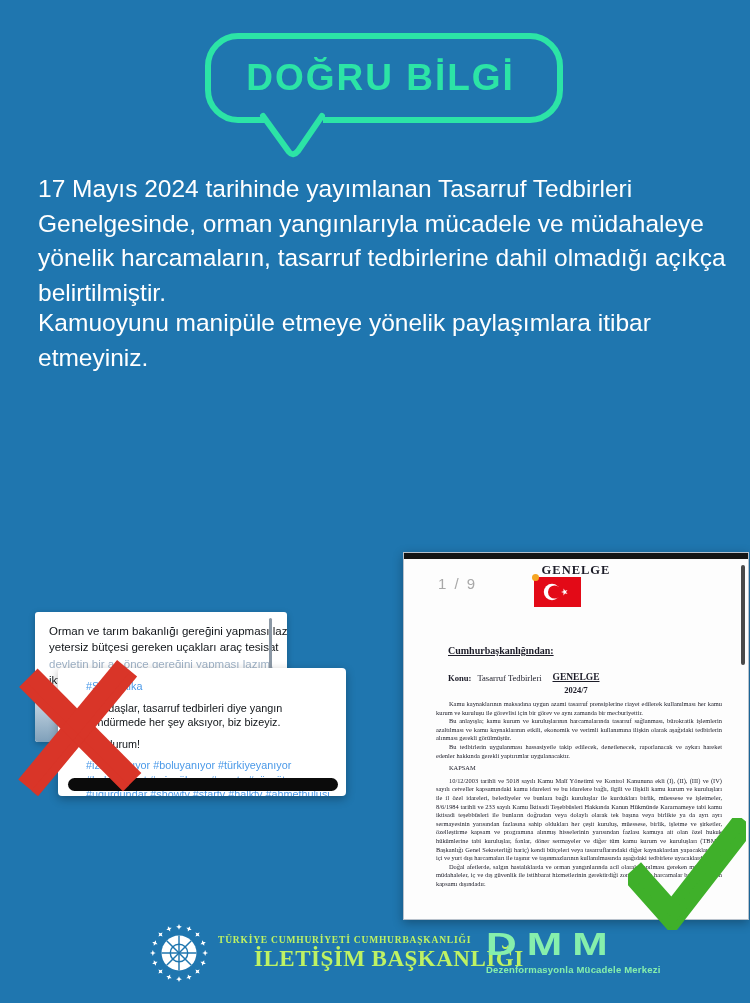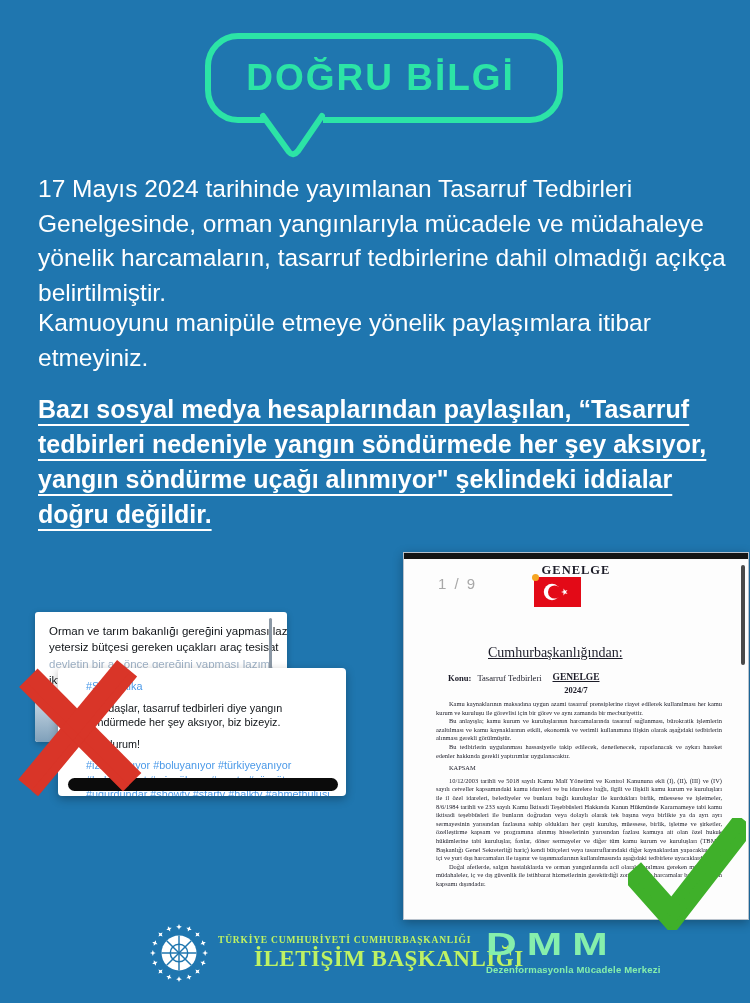--- a/index.html
+++ b/index.html
@@ -59,21 +59,21 @@
     background:#fdfdfd; border:1px solid #b9c2cc; z-index:1; overflow:hidden;
     box-shadow:0 3px 10px rgba(0,0,0,.3);
     font-family:"Liberation Serif", serif; color:#1c1c28;
   }
   .doc .topstrip { position:absolute; left:0; top:0; width:100%; height:6px; background:#151515; }
   .doc .scroll { position:absolute; right:3px; top:12px; width:4px; height:100px; background:#4a4a4a; border-radius:2px; }
   .doc .h-title { position:absolute; top:10px; left:0; width:100%; text-align:center; font-size:12.5px; font-weight:bold; letter-spacing:1px; }
   .doc .page { position:absolute; left:34px; top:22px; font-size:15px; letter-spacing:2px; color:#a8a8a8; font-family:"Liberation Sans",sans-serif; }
   .flag { position:absolute; left:130px; top:24px; width:47px; height:30px; background:var(--flag_red,#E30A17); }
   .flag .dot { position:absolute; left:-2px; top:-3px; width:7px; height:7px; border-radius:50%; background:#f5a623; }
-  .doc .from { position:absolute; left:44px; top:92px; font-size:14px; font-weight:normal; text-decoration:underline;margin-left:40px; }
+  .doc .from { position:absolute; left:44px; top:92px; font-size:10px; font-weight:bold; text-decoration:underline; }
   .doc .konu { position:absolute; left:44px; top:120px; font-size:8.6px; }
   .doc .konu b { margin-right:6px; }
   .doc .title2 { position:absolute; top:119px; left:0; width:100%; text-align:center; font-size:9.5px; font-weight:bold; text-decoration:underline; }
   .doc .num { position:absolute; top:132px; left:0; width:100%; text-align:center; font-size:8.5px; font-weight:bold; }
   .doc .body {
     position:absolute; left:32px; right:26px; top:147px; bottom:3px; overflow:hidden;
     font-size:6.4px; line-height:8.6px; text-align:justify;
   }
   .doc .body p { text-indent:13px; }
   .doc .body .kapsam { margin:4px 0; text-indent:13px; }
@@ -95,21 +95,20 @@
 
   <svg class="bubble-svg" width="365" height="140" viewBox="0 0 365 140">
     <rect class="stroke" x="5" y="6" width="352" height="84" rx="30"></rect>
     <line class="erase" x1="62" y1="90" x2="120" y2="90"></line>
     <path class="stroke" d="M 60 86 L 86 122 Q 90 127 95 121 L 119 86" stroke-linejoin="round" stroke-linecap="round"></path>
   </svg>
   <div class="bubble-label">DOĞRU BİLGİ</div>
 
   <div class="para p1">17 Mayıs 2024 tarihinde yayımlanan Tasarruf Tedbirleri Genelgesinde, orman yangınlarıyla mücadele ve müdahaleye yönelik harcamaların, tasarruf tedbirlerine dahil olmadığı açıkça belirtilmiştir.</div>
   <div class="para p2">Kamuoyunu manipüle etmeye yönelik paylaşımlara itibar etmeyiniz.</div>
-  <div class="para p3">Bazı sosyal medya hesaplarından paylaşılan, “Tasarruf tedbirleri nedeniyle yangın söndürmede her şey aksıyor, yangın söndürme uçağı alınmıyor" şeklindeki iddialar doğru değildir.</div>
 
   <div class="tweet-a">
     <div class="txt">
       <div>Orman ve tarım bakanlığı gereğini yapması lazım</div>
       <div>yetersiz bütçesi gereken uçakları araç tesisat</div>
       <div class="faded">devletin bir an önce gereğini yapması lazım.</div>
       <div>iktidarı tasarruf tedbirleri çerçevesinde</div>
     </div>
     <div class="img-peek"></div>
     <div class="scroll"></div>

